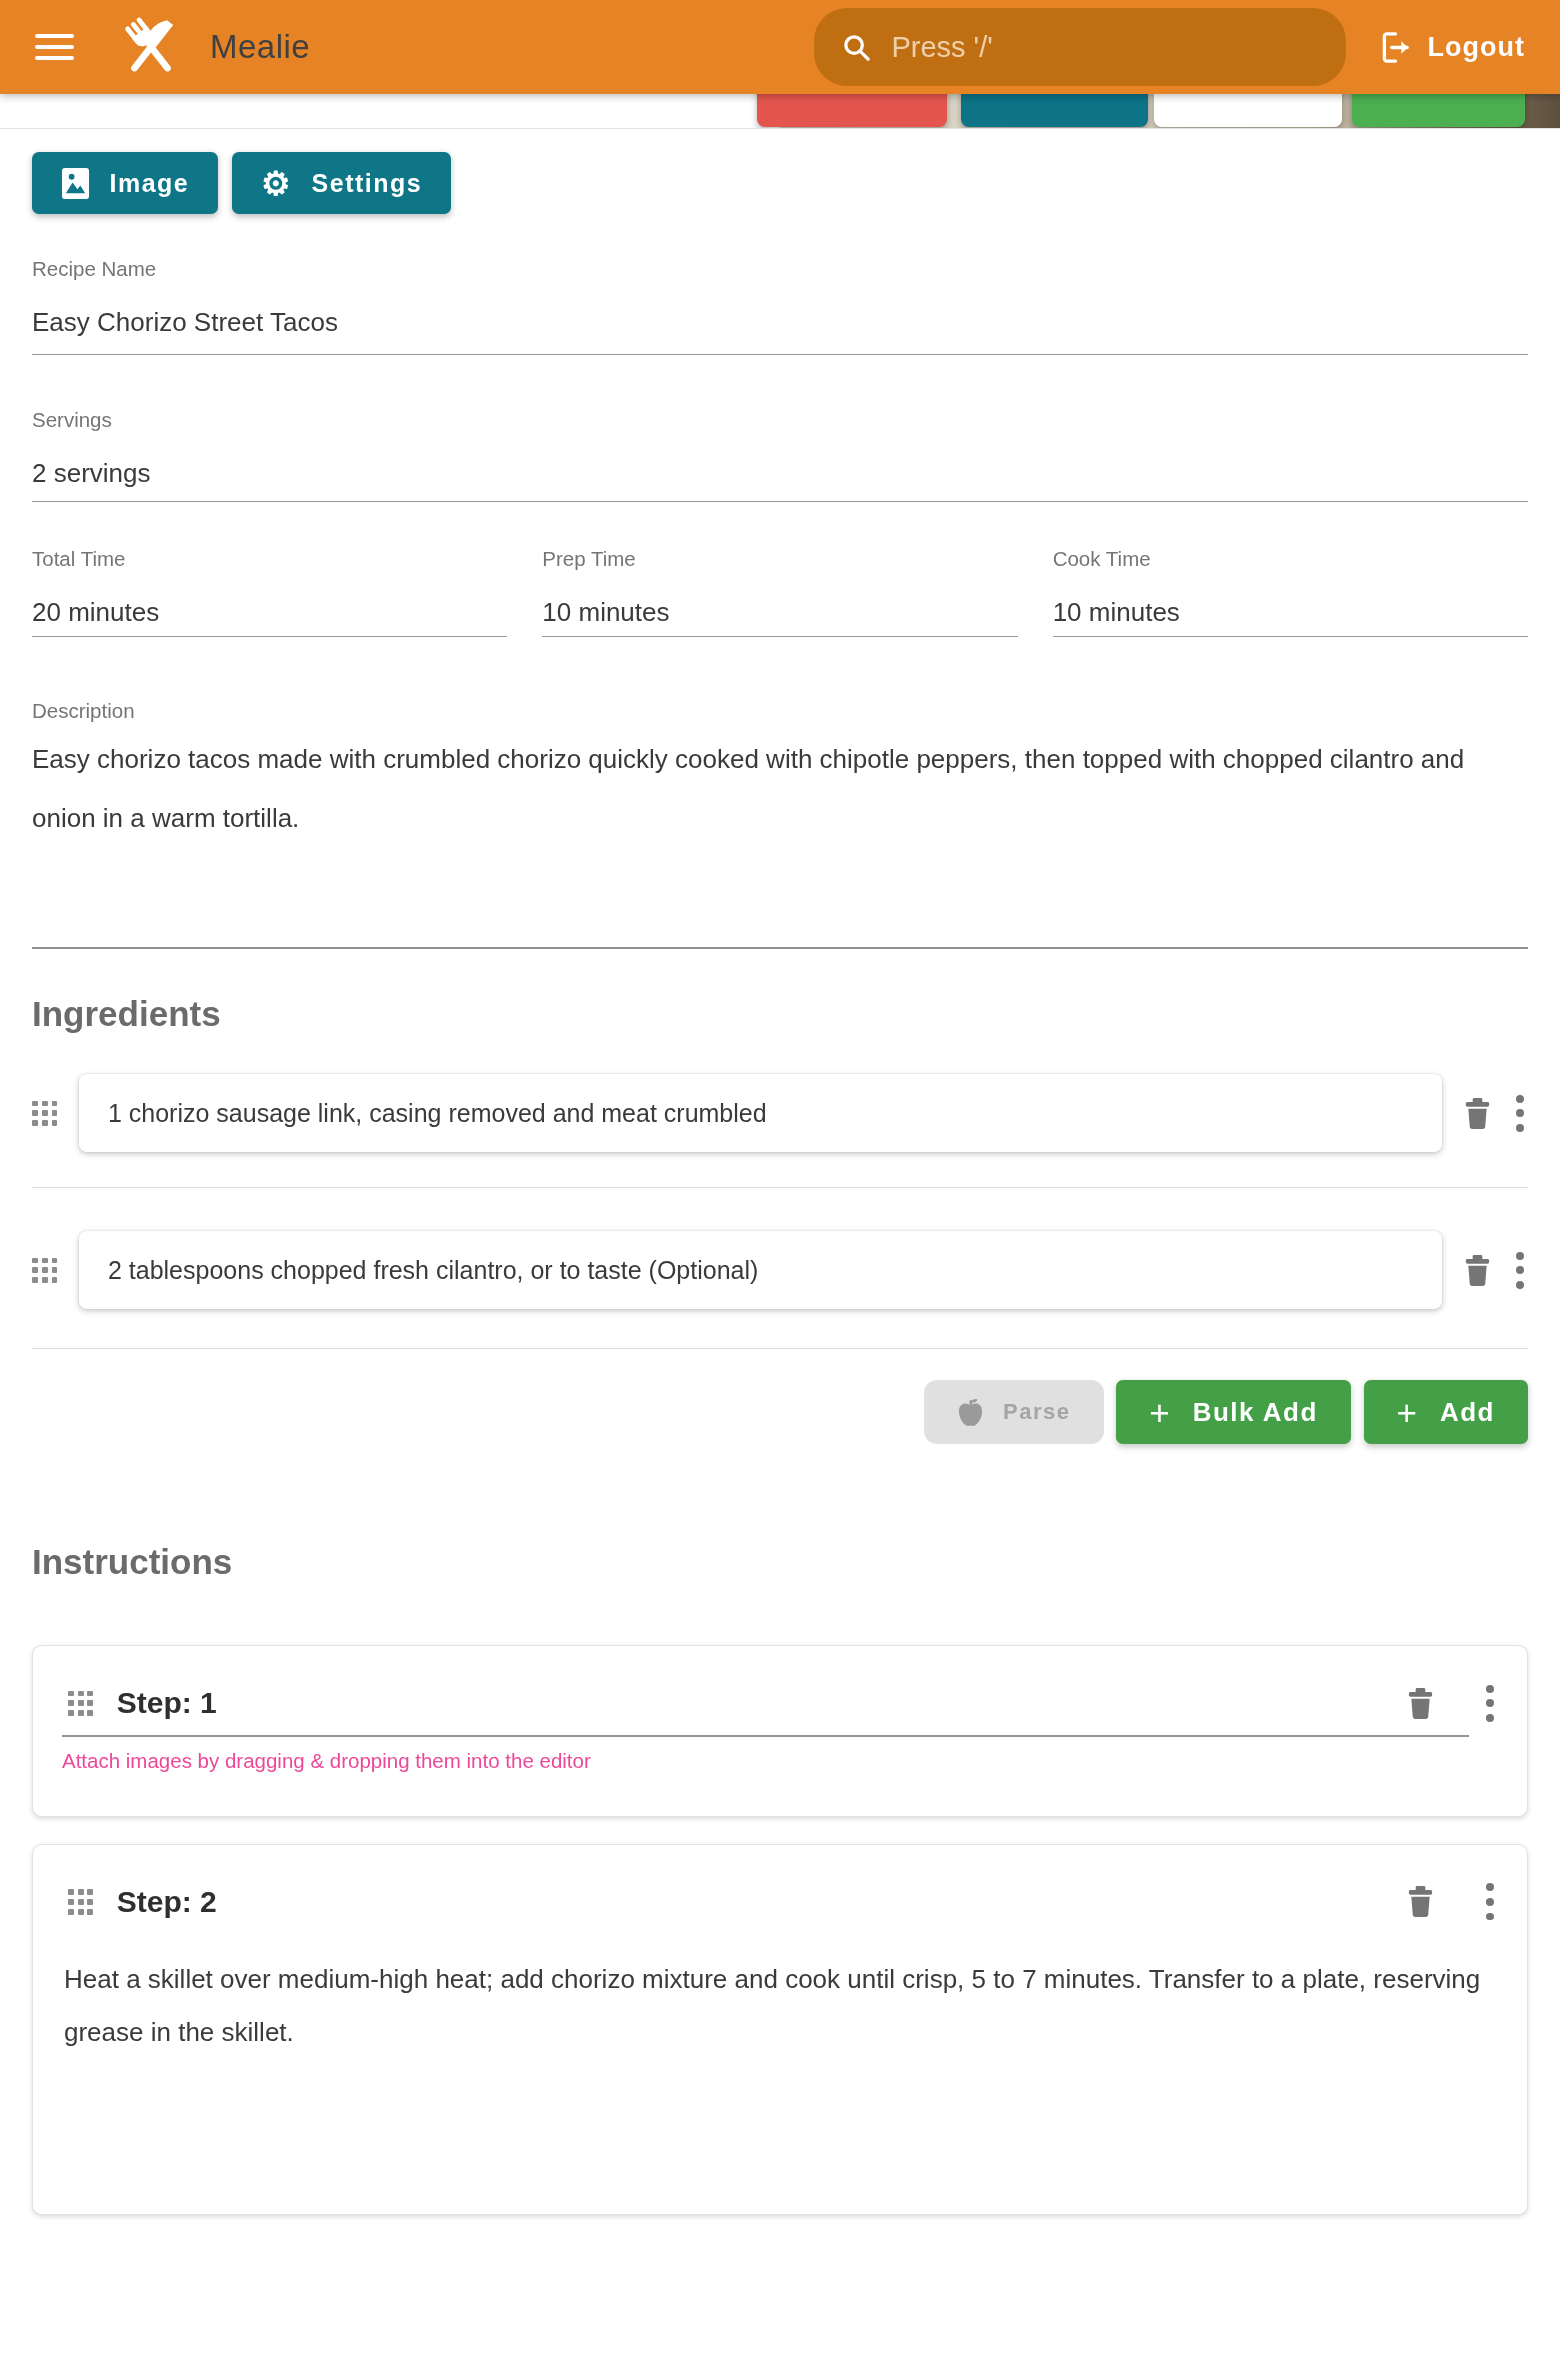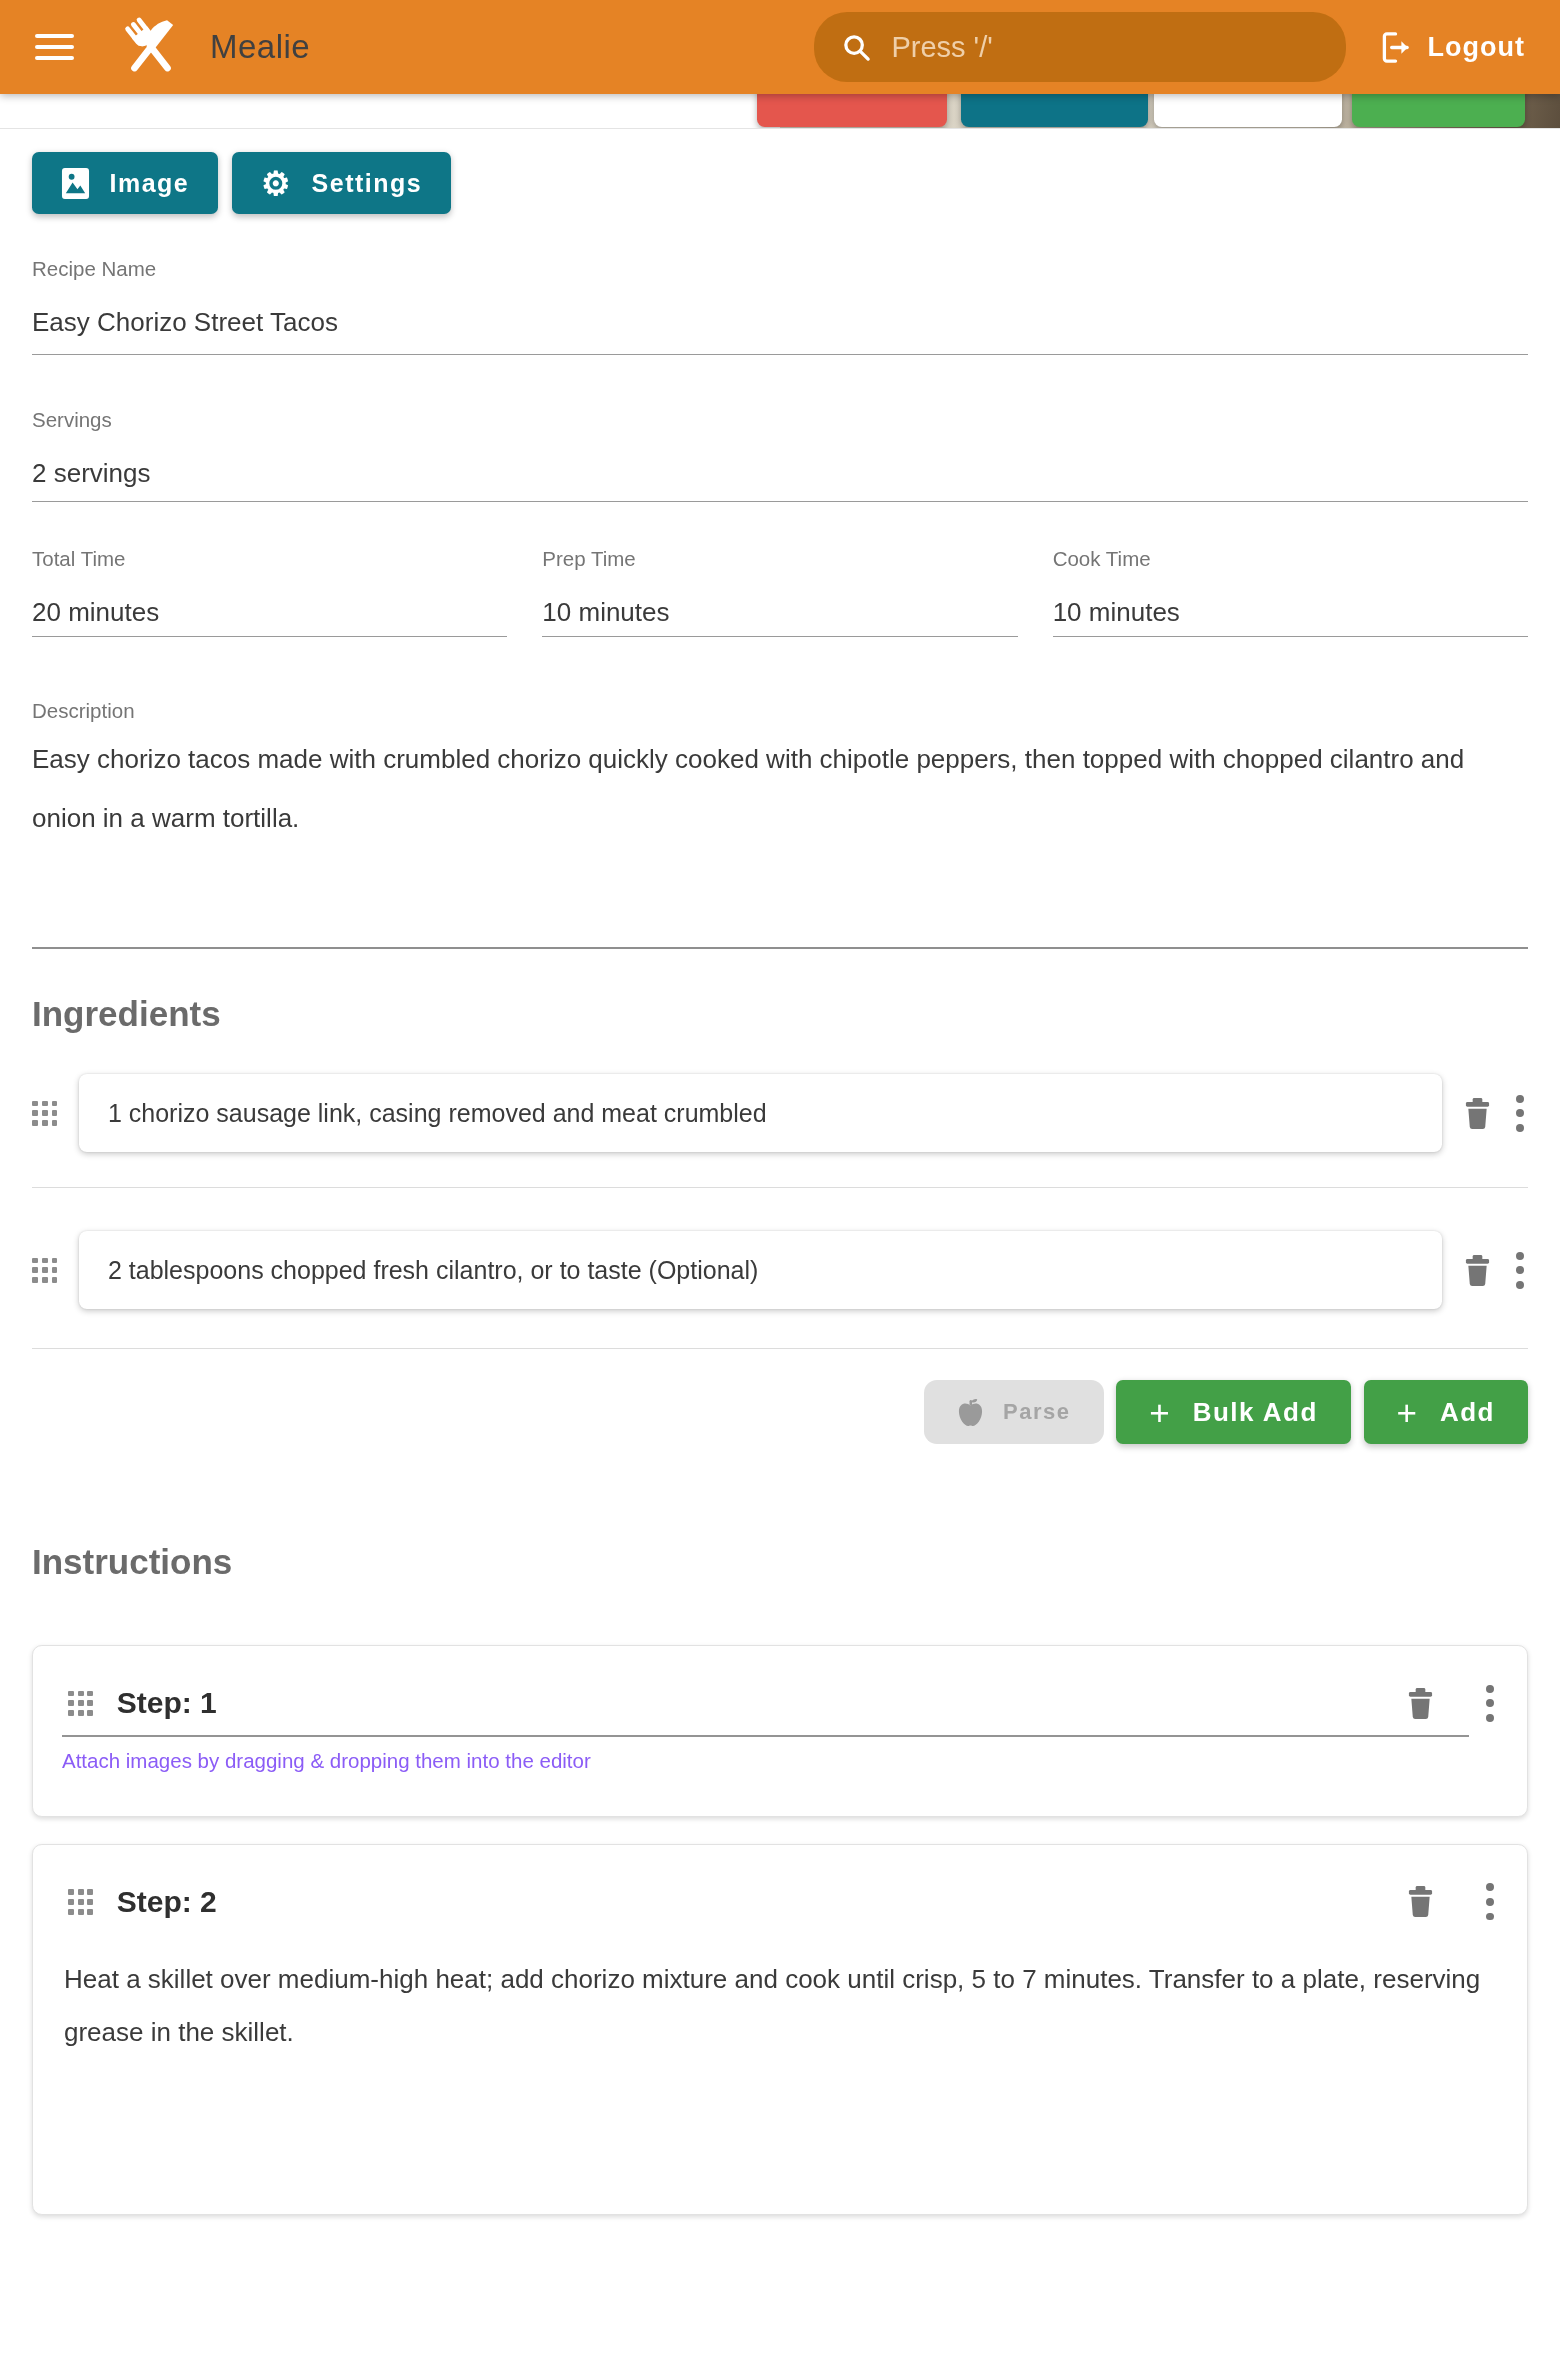--- a/index.html
+++ b/index.html
@@ -9,21 +9,21 @@
   
   .appbar { position:relative; z-index:5; height:94px; background:#E58325;
     display:flex; align-items:center; padding:0 35px;
     box-shadow:0 2px 7.8px rgba(0,0,0,.28); }
   .hamburger { width:39px; height:27px; display:flex; flex-direction:column;
     justify-content:space-between; cursor:pointer; }
   .hamburger i { display:block; height:4.9px; background:#fff; border-radius:2px; }
   .logo { margin-left:43px; }
   .app-title { color:#404040; font-size:33px; font-weight:500; margin-left:25px; letter-spacing:0.5px; }
   .spacer { flex:1; }
-  .search-pill { width:532px; height:70px; background:#C06E12; border-radius:33px;
+  .search-pill { width:532px; height:78px; background:#C06E12; border-radius:33px;
     display:flex; align-items:center; padding:0 27px; margin-right:35px; }
   .search-placeholder { color:rgba(255,240,220,.75); font-size:29px; margin-left:19.5px; }
   .logout { display:flex; align-items:center; gap:15.6px; cursor:pointer; }
   .logout-label { color:#fff; font-size:27px; font-weight:700; letter-spacing:1px; }
 
   
   .strip { position:relative; height:35px; background:#fff; overflow:hidden;
     border-bottom:1px solid #e4e4e4; }
   .strip-photo { position:absolute; left:780px; right:0; top:0; bottom:0;
     background:linear-gradient(100deg,#ded8ca 0%,#d6cfc0 50%,#cfc7b6 68%,#8a7a62 86%,#5c4e3d 100%); }
@@ -90,21 +90,21 @@
   .step-card { margin-top:62px; background:#fff; border:1px solid #e2e2e2;
     border-radius:9.8px; box-shadow:0 2px 4.9px rgba(0,0,0,.14);
     padding:25px 29px 43px 29px; }
   .step-card + .step-card { margin-top:27px; }
   .step-header { display:flex; align-items:center; height:64px; gap:23.4px; padding-left:5.9px; }
   .step-title { font-size:30px; font-weight:700; color:#2f2f2f; }
   .step-header .spacer { flex:1; }
   .step-body { font-size:26px; line-height:53px; color:#3a3a3a; margin-top:19.5px;
     min-height:218px; padding-left:2px; }
   .step-divider { height:2px; background:#949494; margin-right:29px; }
-  .attach-hint { font-size:20.5px; color:#8b5cf6; margin-top:11.7px; }
+  .attach-hint { font-size:20.5px; color:#ec4899; margin-top:11.7px; }
 
   svg { display:block; }
 </style>
 </head>
 <body>
 
 <header class="appbar">
   <div class="hamburger">
       <i></i>
       <i></i>

